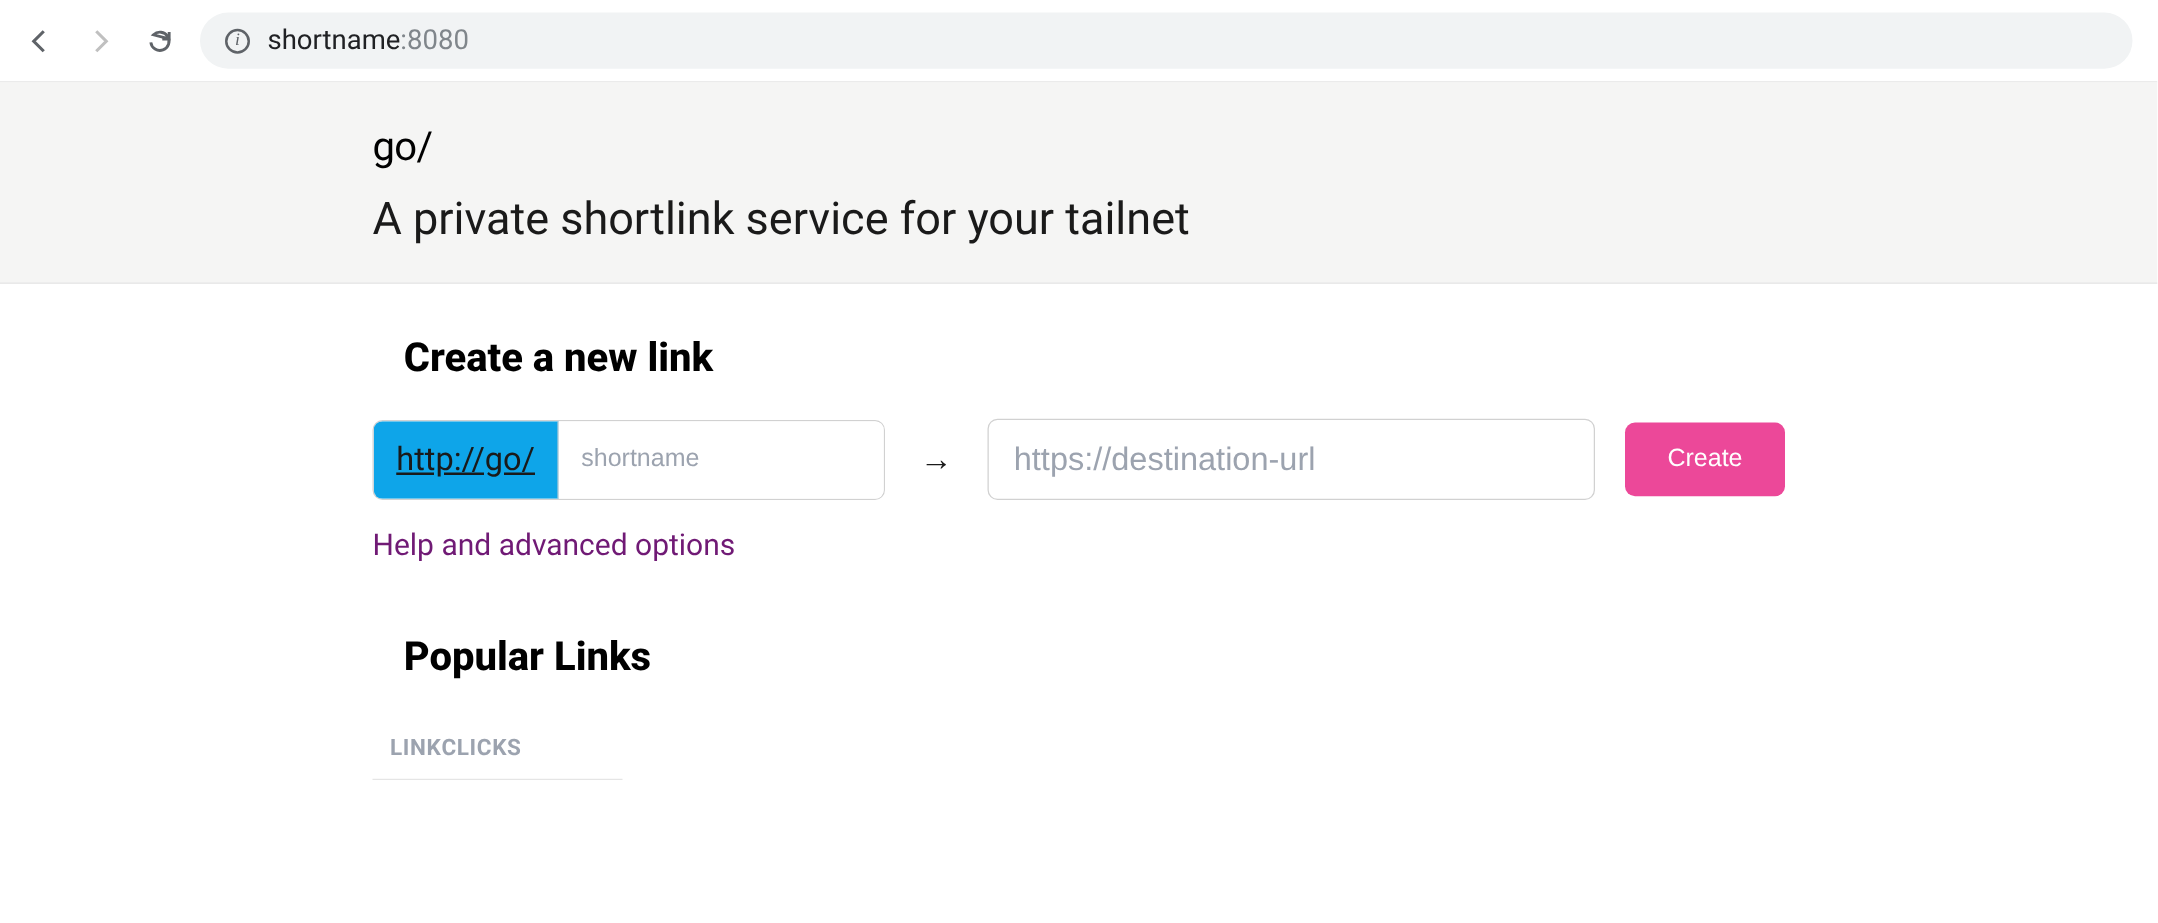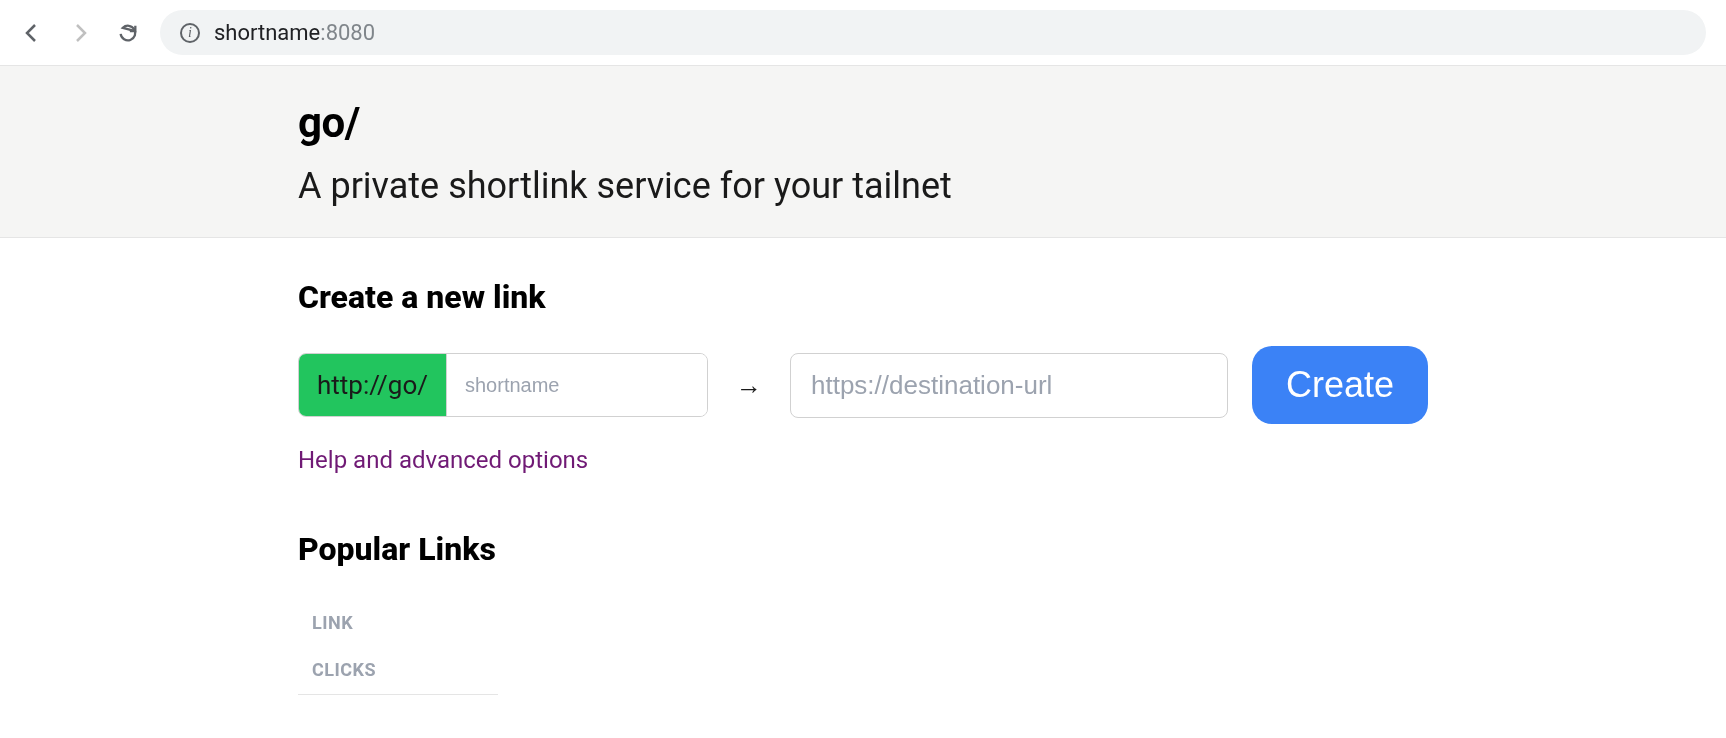--- a/index.html
+++ b/index.html
@@ -76,58 +76,60 @@
       background: #f5f5f4;
       border-bottom: 1px solid #e5e5e5;
       padding: 32px 0 30px 0;
     }
     .content-wrap {
       max-width: 1480px;
       margin: 0 auto;
       padding: 0 175px;
     }
     .page-title {
-      font-size: 42px;
-      font-weight: 700;
+      font-size: 32px;
+      font-weight: 400;
       letter-spacing: -0.5px;
       margin-bottom: 18px;
     }
     .page-subtitle {
       font-size: 36px;
       font-weight: 400;
       color: #1a1a1a;
     }
     .main-section {
       padding: 40px 0;
     }
     .section-heading {
       font-size: 32px;
       font-weight: 800;
       margin-bottom: 30px;
+      margin-left: 25px;
     }
     .form-row {
       display: flex;
       align-items: center;
       gap: 24px;
       margin-bottom: 22px;
     }
     .input-group {
       display: flex;
       border: 1px solid #d1d1d1;
       border-radius: 8px;
       overflow: hidden;
     }
     .input-prefix {
-      background: #22c55e;
+      background: #0ea5e9;
       border-right: 1px solid #d1d1d1;
       padding: 16px 18px;
       font-size: 26px;
       color: #1a1a1a;
       display: flex;
       align-items: center;
+      text-decoration: underline;
     }
     .shortname-input {
       border: none;
       outline: none;
       padding: 16px 18px;
       font-size: 20px;
       width: 260px;
       color: #1a1a1a;
     }
     .shortname-input::placeholder {
@@ -144,45 +146,43 @@
       border-radius: 8px;
       padding: 16px 20px;
       font-size: 26px;
       outline: none;
       color: #1a1a1a;
     }
     .dest-input::placeholder {
       color: #9ca3af;
     }
     .create-btn {
-      background: #3b82f6;
+      background: #ec4899;
       color: #ffffff;
       border: none;
-      border-radius: 20px;
+      border-radius: 8px;
       padding: 18px 34px;
-      font-size: 36px;
+      font-size: 20px;
       font-weight: 400;
       cursor: pointer;
     }
     .help-link {
       color: #701a75;
       font-size: 24px;
       text-decoration: none;
       cursor: pointer;
     }
     .popular-section {
       margin-top: 56px;
     }
     .table-head {
       display: flex;
-      gap: 26px;
       padding: 14px 14px;
       border-bottom: 1px solid #e5e5e5;
       width: 200px;
-      flex-direction: column;
     }
     .th {
       font-size: 18px;
       font-weight: 700;
       color: #9ca3af;
       letter-spacing: 0.5px;
     }
   </style>
 </head>
 <body>

